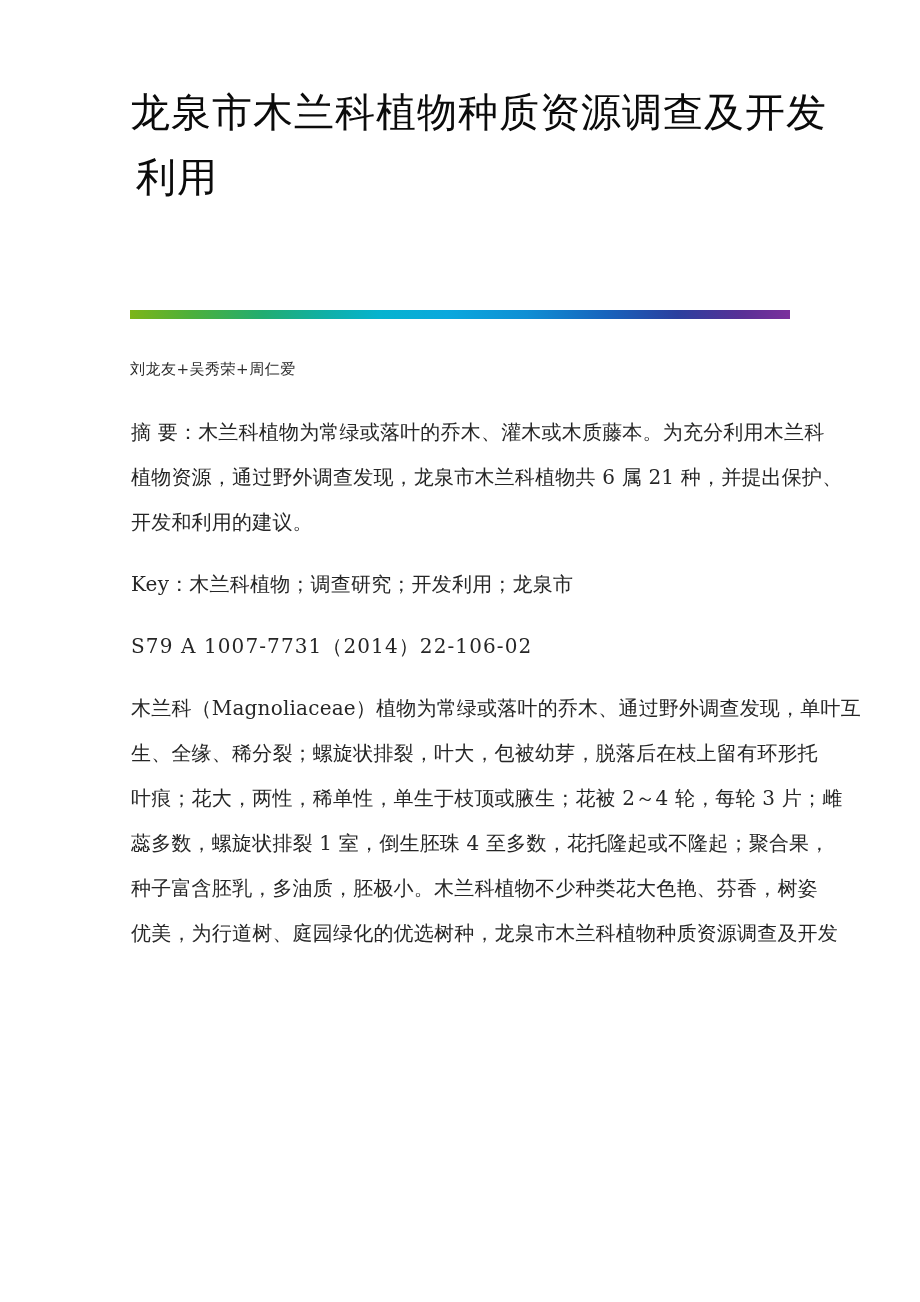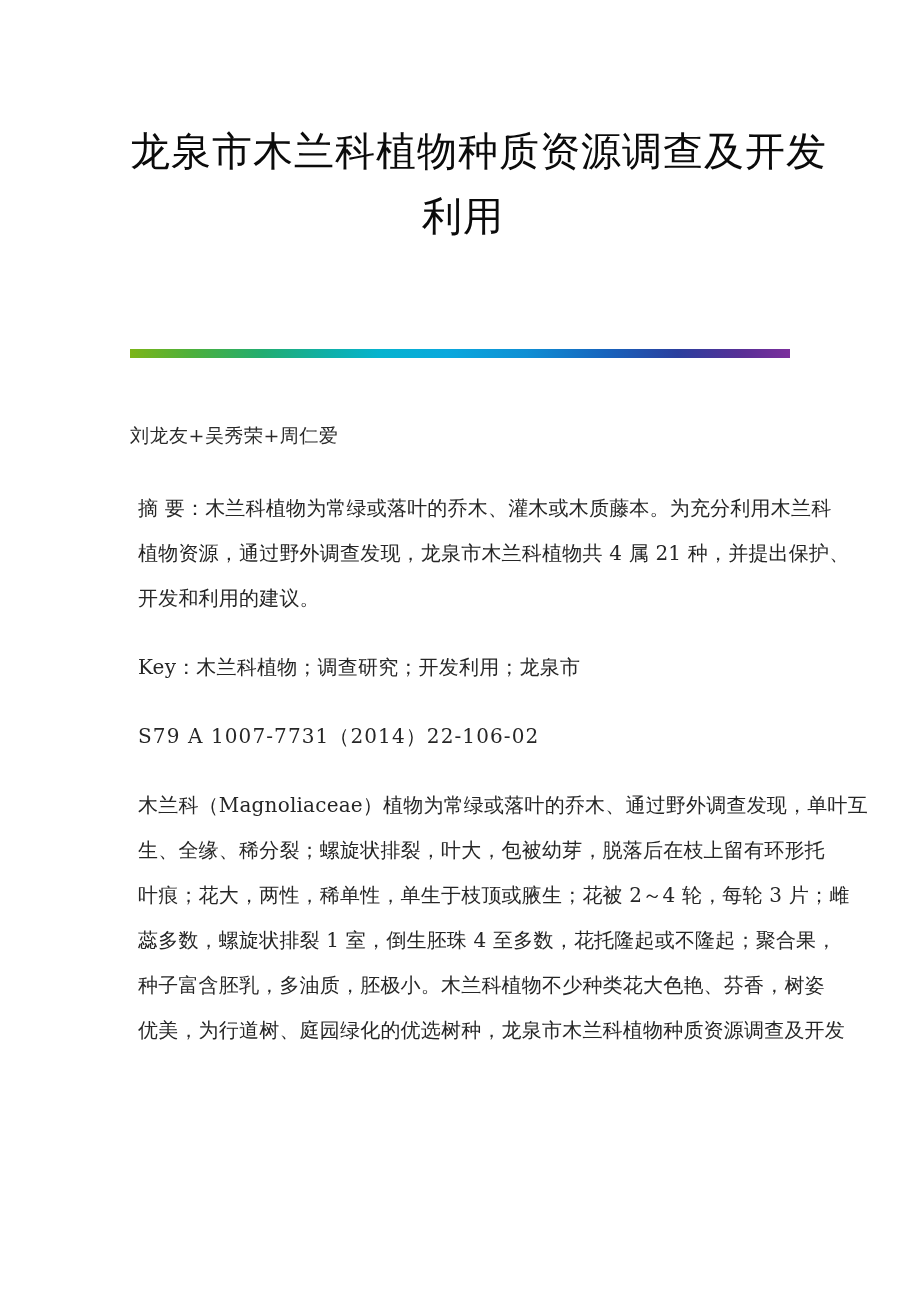--- a/index.html
+++ b/index.html
@@ -19,22 +19,21 @@
   .content {
     position: absolute;
     left: 130px;
     top: 0;
     width: 660px;
   }
 
   
   .doc-title {
     margin: 0;
-    padding-top: 119px;
-    text-align: center;
+    padding-top: 80px;
     font-weight: 400;
     font-size: 40px;
     line-height: 1.62;
     letter-spacing: 1px;
     color: #0b0b0b;
     font-family: "DejaVu Serif", "Liberation Serif", serif;
   }
   .title-line {
     display: block;
     white-space: nowrap;
@@ -61,28 +60,28 @@
         #0f8fd4 60%,
         #1764bd 72%,
         #2b3f9e 83%,
         #5a2f96 93%,
         #7b2f9c 100%);
   }
 
   
   .byline {
     margin: 0;
-    padding-top: 62px;
-    font-size: 19px;
+    padding-top: 38px;
+    font-size: 15px;
     line-height: 1.5;
     color: #2a2a2a;
     letter-spacing: 0.5px;
   }
   .para {
-    margin: 8px;
+    margin: 1px;
     padding-top: 26px;
     font-size: 20px;
     line-height: 45px;
     color: #262626;
     letter-spacing: 0.2px;
     text-align: justify;
   }
   .para .ln {
     display: block;
     white-space: nowrap;
@@ -107,21 +106,21 @@
     </h1>
 
     <div class="rule-wrap">
       <div class="gradient-rule"></div>
     </div>
 
     <p class="byline">刘龙友+吴秀荣+周仁爱</p>
 
     <p class="para abstract">
       <span class="ln">摘 要：木兰科植物为常绿或落叶的乔木、灌木或木质藤本。为充分利用木兰科</span>
-      <span class="ln">植物资源，通过野外调查发现，龙泉市木兰科植物共 4 属 21 种，并提出保护、</span>
+      <span class="ln">植物资源，通过野外调查发现，龙泉市木兰科植物共 6 属 21 种，并提出保护、</span>
       <span class="ln">开发和利用的建议。</span>
     </p>
 
     <p class="para keywords">
       <span class="ln">Key：木兰科植物；调查研究；开发利用；龙泉市</span>
     </p>
 
     <p class="para classcode">
       <span class="ln">S79 A 1007-7731（2014）22-106-02</span>
     </p>

